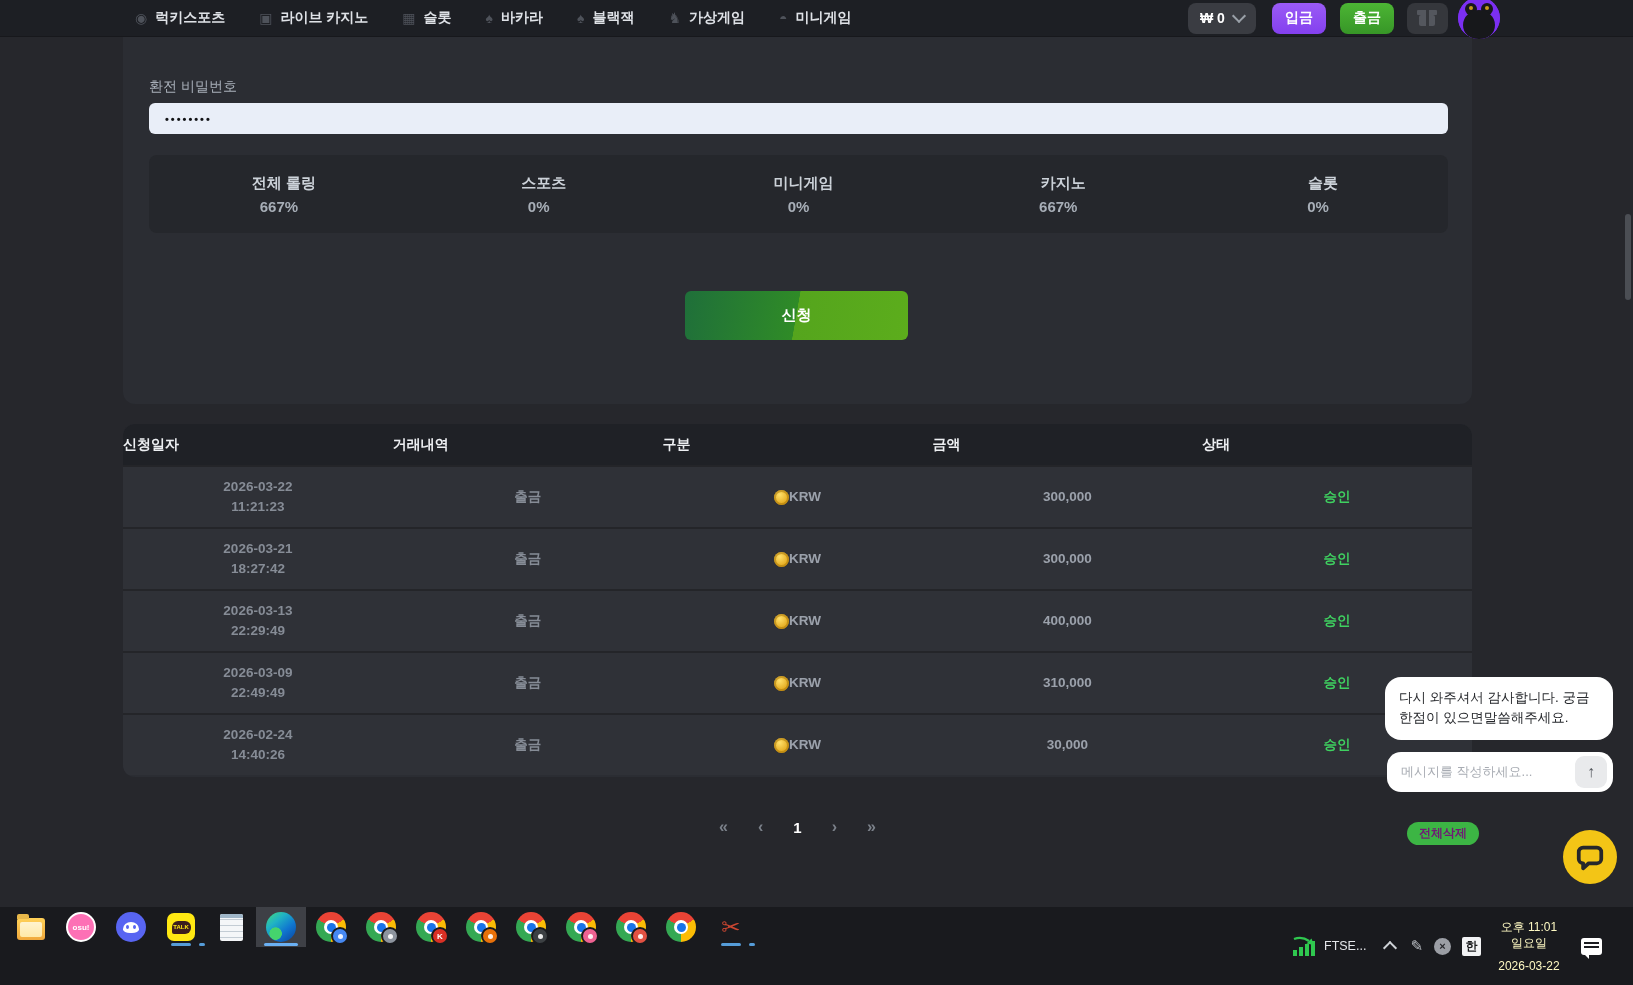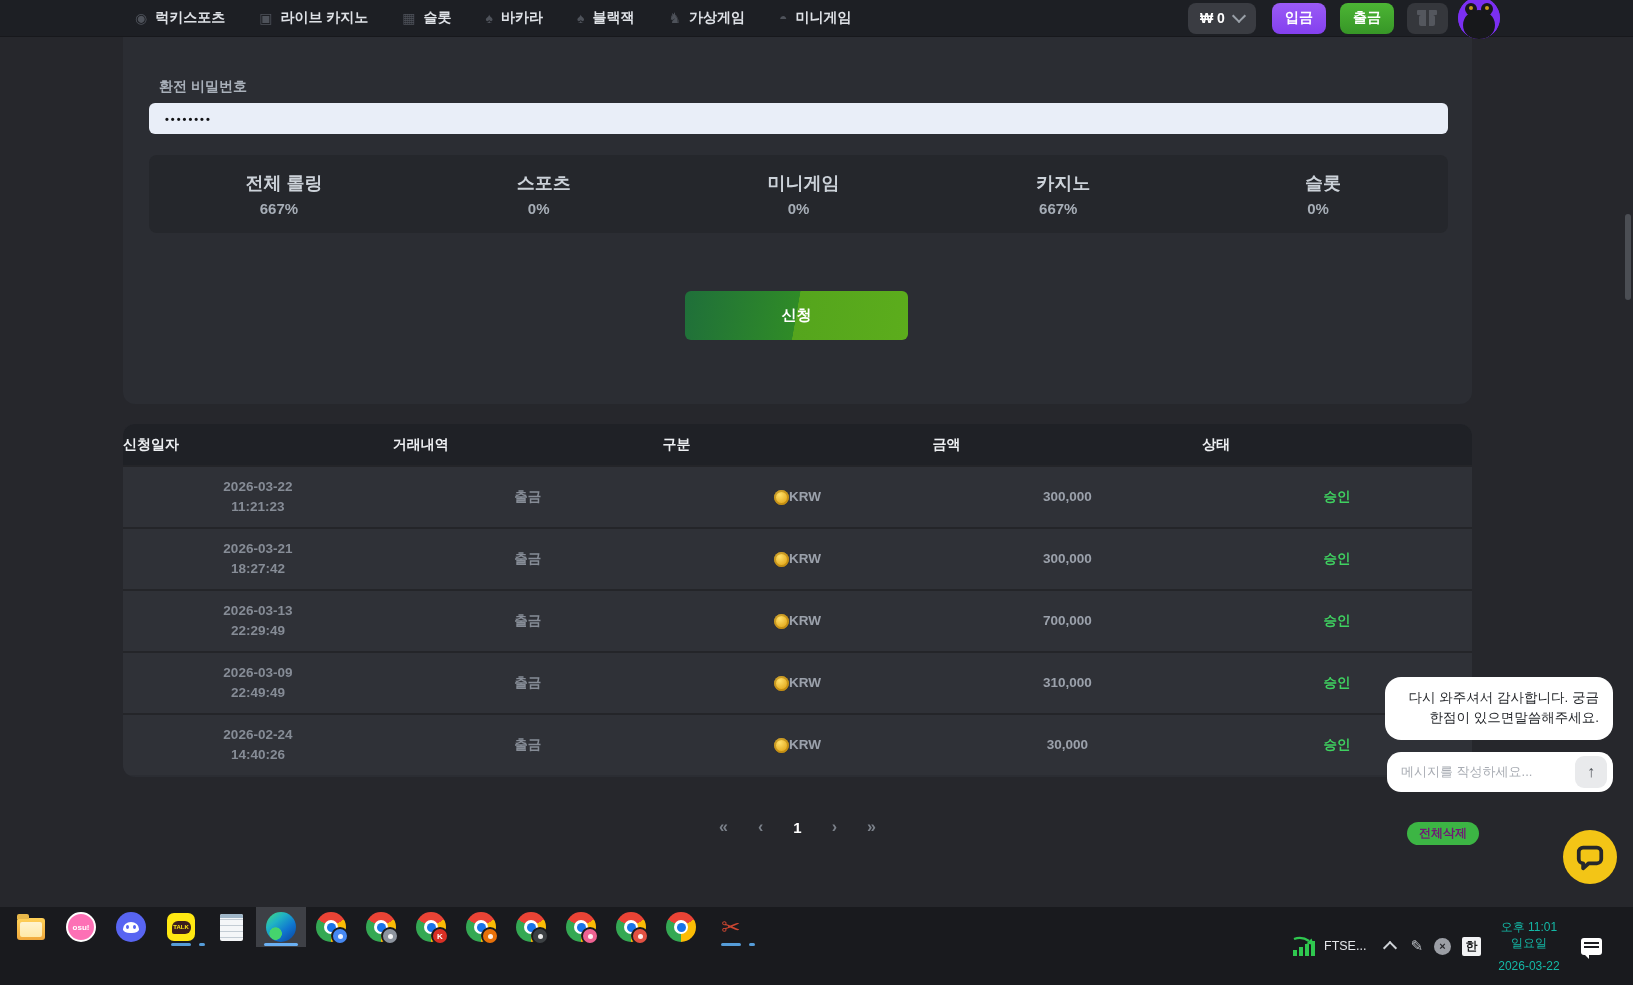--- a/index.html
+++ b/index.html
@@ -24,28 +24,28 @@
              display:flex;align-items:center;justify-content:center;}
   .gift{position:relative;width:16px;height:11px;background:#54575e;border-radius:2px;margin-top:4px;}
   .gift:before{content:"";position:absolute;top:-5px;left:-2px;width:20px;height:5px;background:#54575e;border-radius:1px;}
   .gift:after{content:"";position:absolute;top:-5px;left:7px;width:3px;height:16px;background:#35373c;}
   .avatar{width:42px;height:42px;margin-left:10px;border-radius:50%;background:#7b2ff2;overflow:hidden;flex:none;cursor:pointer;}
   
   .panel1{position:absolute;left:123px;top:-20px;width:1349px;height:424px;background:#2b2d33;border-radius:12px;z-index:1;}
   .preset-row{position:absolute;left:26px;top:36px;width:1299px;display:flex;gap:8px;}
   .preset-btn{flex:1;height:46px;background:#1e2024;border-radius:8px;display:flex;align-items:center;justify-content:center;
               color:#8b919b;font-size:13px;font-weight:bold;cursor:pointer;}
-  .pw-label{position:absolute;left:36px;top:98px;color:#a9b0ba;font-size:14px;font-weight:bold;}
+  .pw-label{position:absolute;left:26px;top:98px;color:#a9b0ba;font-size:14px;font-weight:normal;}
   .pw-input{position:absolute;left:26px;top:123px;width:1299px;height:31px;background:#e9eef8;border-radius:6px;
             box-sizing:border-box;display:flex;align-items:center;padding-left:16px;color:#101114;
             font-size:11px;letter-spacing:2px;font-weight:bold;}
   .stats-box{position:absolute;left:26px;top:175px;width:1299px;height:78px;background:#25272c;border-radius:8px;
              display:flex;align-items:center;}
   .stat-col{flex:1;display:flex;flex-direction:column;align-items:center;gap:5px;}
-  .stat-label{color:#ccd2d9;font-size:18px;font-weight:bold;margin-left:10px;}
+  .stat-label{color:#ccd2d9;font-size:15px;font-weight:bold;margin-left:10px;}
   .stat-value{color:#a7aeb7;font-size:15px;font-weight:bold;}
   .submit-btn{position:absolute;left:562px;top:311px;width:223px;height:49px;border-radius:6px;cursor:pointer;
               background:linear-gradient(100deg,#1f6f3a 0%,#2f8b27 49.8%,#55a51d 50%,#5cad1c 100%);
               display:flex;align-items:center;justify-content:center;color:#fff;font-weight:bold;font-size:15px;}
   
   .table-panel{position:absolute;left:123px;top:424px;width:1349px;height:353px;background:#2b2d33;
                border-radius:12px;overflow:hidden;z-index:1;}
   .t-header{height:41px;background:#1f2126;display:flex;align-items:center;}
   .t-hcell{width:20%;text-align:left;color:#edeff2;font-size:14px;font-weight:bold;}
   .t-row{height:60px;background:#2f3137;border-top:2px solid #242529;display:flex;align-items:center;}
@@ -55,21 +55,21 @@
   .t-cell.status{color:#3fd160;}
   .coin{width:15px;height:15px;border-radius:50%;background:radial-gradient(circle at 38% 32%,#ffe06a,#e3a81c 70%);
         box-shadow:inset 0 0 0 2px rgba(170,120,10,.55);flex:none;}
   
   .pagination{position:absolute;left:123px;top:818px;width:1349px;display:flex;justify-content:center;
               align-items:center;gap:30px;z-index:1;}
   .pg-arrow{color:#7b818a;font-size:16px;font-weight:bold;cursor:pointer;}
   .pg-current{color:#fff;font-size:15px;font-weight:bold;}
   
   .chat-msg{position:absolute;left:1385px;top:677px;width:228px;box-sizing:border-box;background:#fff;
-            border-radius:16px;padding:11px 14px;color:#26282c;font-size:13.5px;line-height:1.5;z-index:20;text-align:right;}
+            border-radius:16px;padding:11px 14px;color:#26282c;font-size:13.5px;line-height:1.5;z-index:20;}
   .chat-input{position:absolute;left:1387px;top:752px;width:226px;height:40px;background:#fff;border-radius:14px;
               box-sizing:border-box;display:flex;align-items:center;padding:0 6px 0 14px;z-index:20;}
   .chat-ph{color:#a8acb3;font-size:13px;flex:1;}
   .send-btn{width:32px;height:32px;background:#e9eaec;border-radius:9px;display:flex;align-items:center;
             justify-content:center;color:#53565c;font-weight:bold;font-size:16px;cursor:pointer;}
   .clear-btn{position:absolute;left:1407px;top:822px;height:23px;padding:0 12px;background:#3cb544;border-radius:13px;
              display:flex;align-items:center;color:#701a75;font-weight:bold;font-size:12px;cursor:pointer;z-index:20;}
   .chat-launcher{position:absolute;left:1563px;top:830px;width:54px;height:54px;border-radius:50%;background:#f3c516;
                  display:flex;align-items:center;justify-content:center;cursor:pointer;z-index:20;}
   
@@ -113,21 +113,21 @@
   
   .tray{position:absolute;left:1292px;top:0;height:78px;display:flex;align-items:center;gap:11px;}
   .ticker{display:flex;align-items:center;gap:6px;color:#e4e6ea;font-size:12.5px;}
   .tray-chev{width:8px;height:8px;border-top:2px solid #cfd3d8;border-right:2px solid #cfd3d8;
              transform:rotate(-45deg);margin:4px 4px 0 8px;}
   .tray-pen{color:#b8bcc2;font-size:15px;}
   .tray-x{width:17px;height:17px;border-radius:50%;background:#9b9ea5;color:#26272c;display:flex;align-items:center;
           justify-content:center;font-size:11px;font-weight:bold;}
   .tray-ime{width:19px;height:19px;background:#f2f3f5;color:#17181a;font-weight:bold;font-size:12px;
             display:flex;align-items:center;justify-content:center;border-radius:2px;}
-  .tray-clock{width:74px;text-align:center;color:#14b8a6;font-size:12px;line-height:16px;}
+  .tray-clock{width:74px;text-align:center;color:#fef9c3;font-size:12px;line-height:16px;}
   .tray-clock .date-line{margin-top:7px;}
   .tray-msg{width:21px;height:17px;background:#fff;border-radius:3px;position:relative;margin-left:4px;}
   .tray-msg:before{content:"";position:absolute;left:3px;top:4px;width:15px;height:2px;background:#1b1c20;
                    box-shadow:0 4px 0 #1b1c20;}
   .tray-msg:after{content:"";position:absolute;left:3px;bottom:-4px;border-left:5px solid transparent;
                   border-top:5px solid #fff;}
 </style>
 </head>
 <body>
 
@@ -242,21 +242,21 @@
       <div class="t-cell amt">300,000</div>
       <div class="t-cell status">승인</div>
     </div>
       <div class="t-row">
       <div class="t-cell">2026-03-13<br>22:29:49</div>
       <div class="t-cell">출금</div>
       <div class="t-cell cur">
         <span class="coin"></span>
           <span>KRW</span>
         </div>
-      <div class="t-cell amt">700,000</div>
+      <div class="t-cell amt">400,000</div>
       <div class="t-cell status">승인</div>
     </div>
       <div class="t-row">
       <div class="t-cell">2026-03-09<br>22:49:49</div>
       <div class="t-cell">출금</div>
       <div class="t-cell cur">
         <span class="coin"></span>
           <span>KRW</span>
         </div>
       <div class="t-cell amt">310,000</div>

